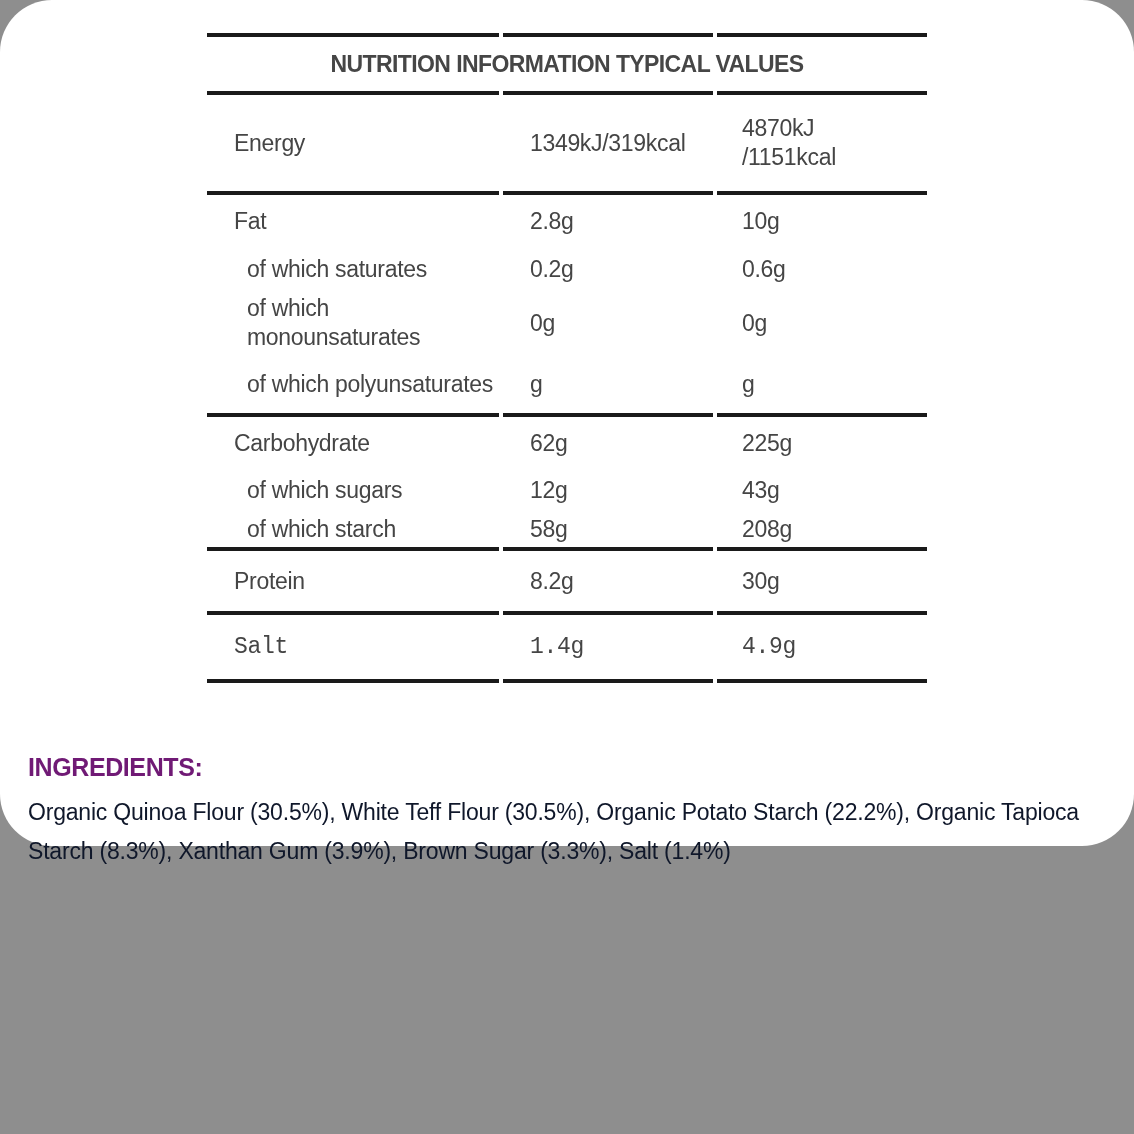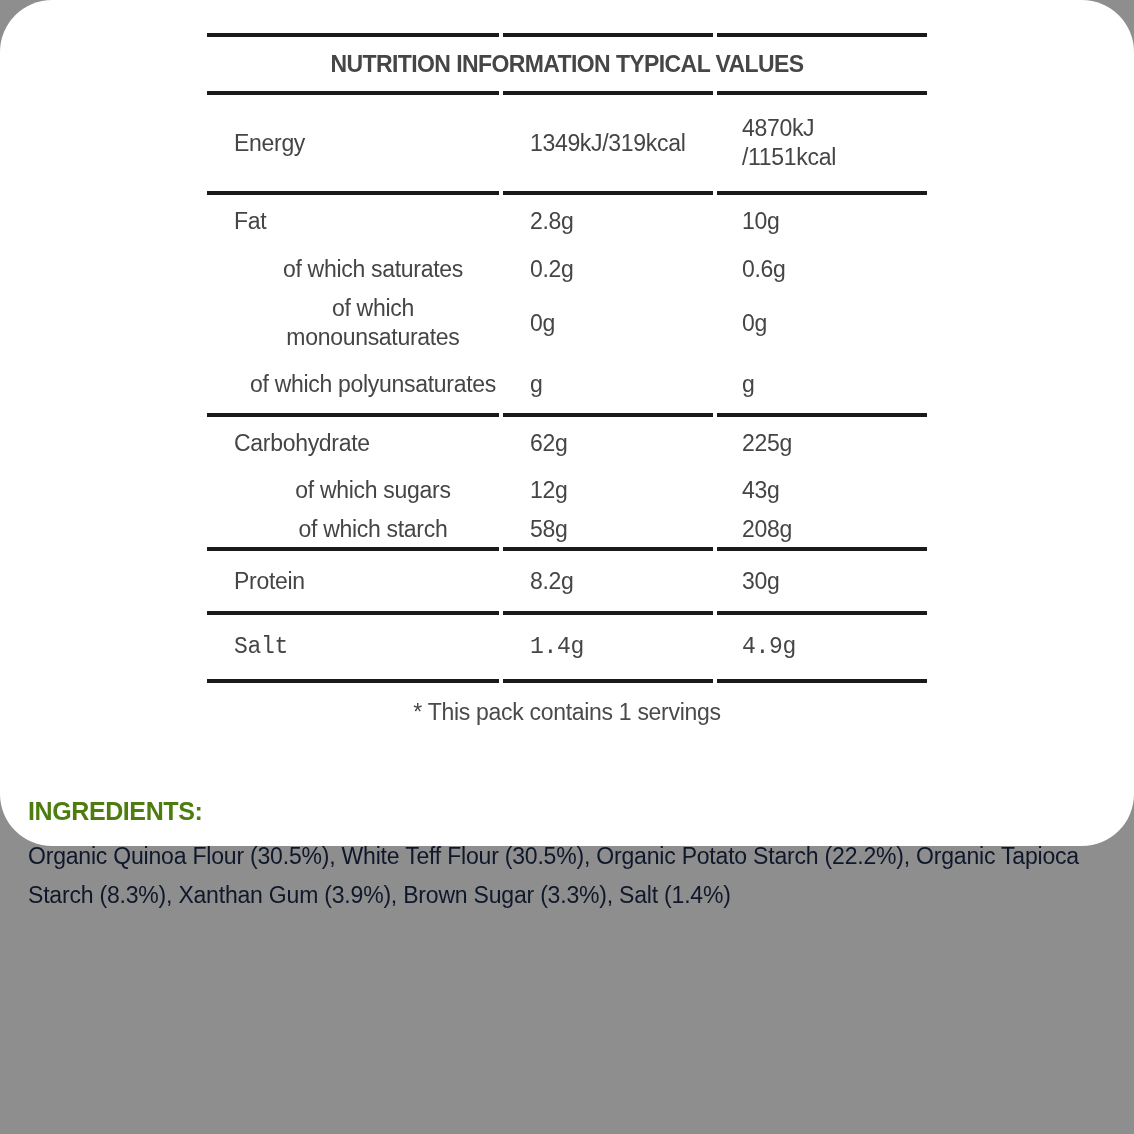--- a/index.html
+++ b/index.html
@@ -43,21 +43,21 @@
     vertical-align: middle;
     font-size: 23px;
     color: #454545;
     line-height: 29px;
     white-space: pre-line;
     padding: 0;
   }
   td.c1 { padding-left: 27px; }
   td.c2 { padding-left: 27px; }
   td.c3 { padding-left: 25px; }
-  tr.sub td.c1 { padding-left: 40px; text-align: center; }
+  tr.sub td.c1 { padding-left: 40px; }
   tr.title-row td {
     height: 54px;
     border-top: 4px solid #1a1a1a;
     border-bottom: 4px solid #1a1a1a;
   }
   tr.header-row td { height: 91px; border-bottom: 4px solid #1a1a1a; }
   tr.sec-end td { border-bottom: 4px solid #1a1a1a; }
   tr.r-energy td { height: 96px; }
   tr.r-fat td { height: 52px; }
   tr.r-sat td { height: 44px; }
@@ -77,21 +77,21 @@
     color: #4a4a4a;
     line-height: 30px;
   }
   
   .ingredients {
     margin: 70px 28px 0 28px;
   }
   .ing-heading {
     font-size: 25px;
     font-weight: bold;
-    color: #4d7c0f;
+    color: #701a75;
     letter-spacing: -0.4px;
   }
   .ing-body {
     margin-top: 11px;
     font-size: 23px;
     color: #0f172a;
     line-height: 39px;
     letter-spacing: -0.2px;
     padding-right: 20px;
   }
@@ -176,21 +176,20 @@
         </tr>
 
         <tr class="r-salt sec-end">
           <td class="c1">Salt</td>
           <td class="c2">1.4g</td>
           <td class="c3">4.9g</td>
         </tr>
       </tbody>
         </table>
 
-      <div class="footnote">* This pack contains 1 servings</div>
     </div>
 
     <div class="ingredients">
       <div class="ing-heading">INGREDIENTS:</div>
       <div class="ing-body">Organic Quinoa Flour (30.5%), White Teff Flour (30.5%), Organic Potato Starch (22.2%), Organic Tapioca Starch (8.3%), Xanthan Gum (3.9%), Brown Sugar (3.3%), Salt (1.4%)</div>
     </div>
 
   </div>
 </div>
 

